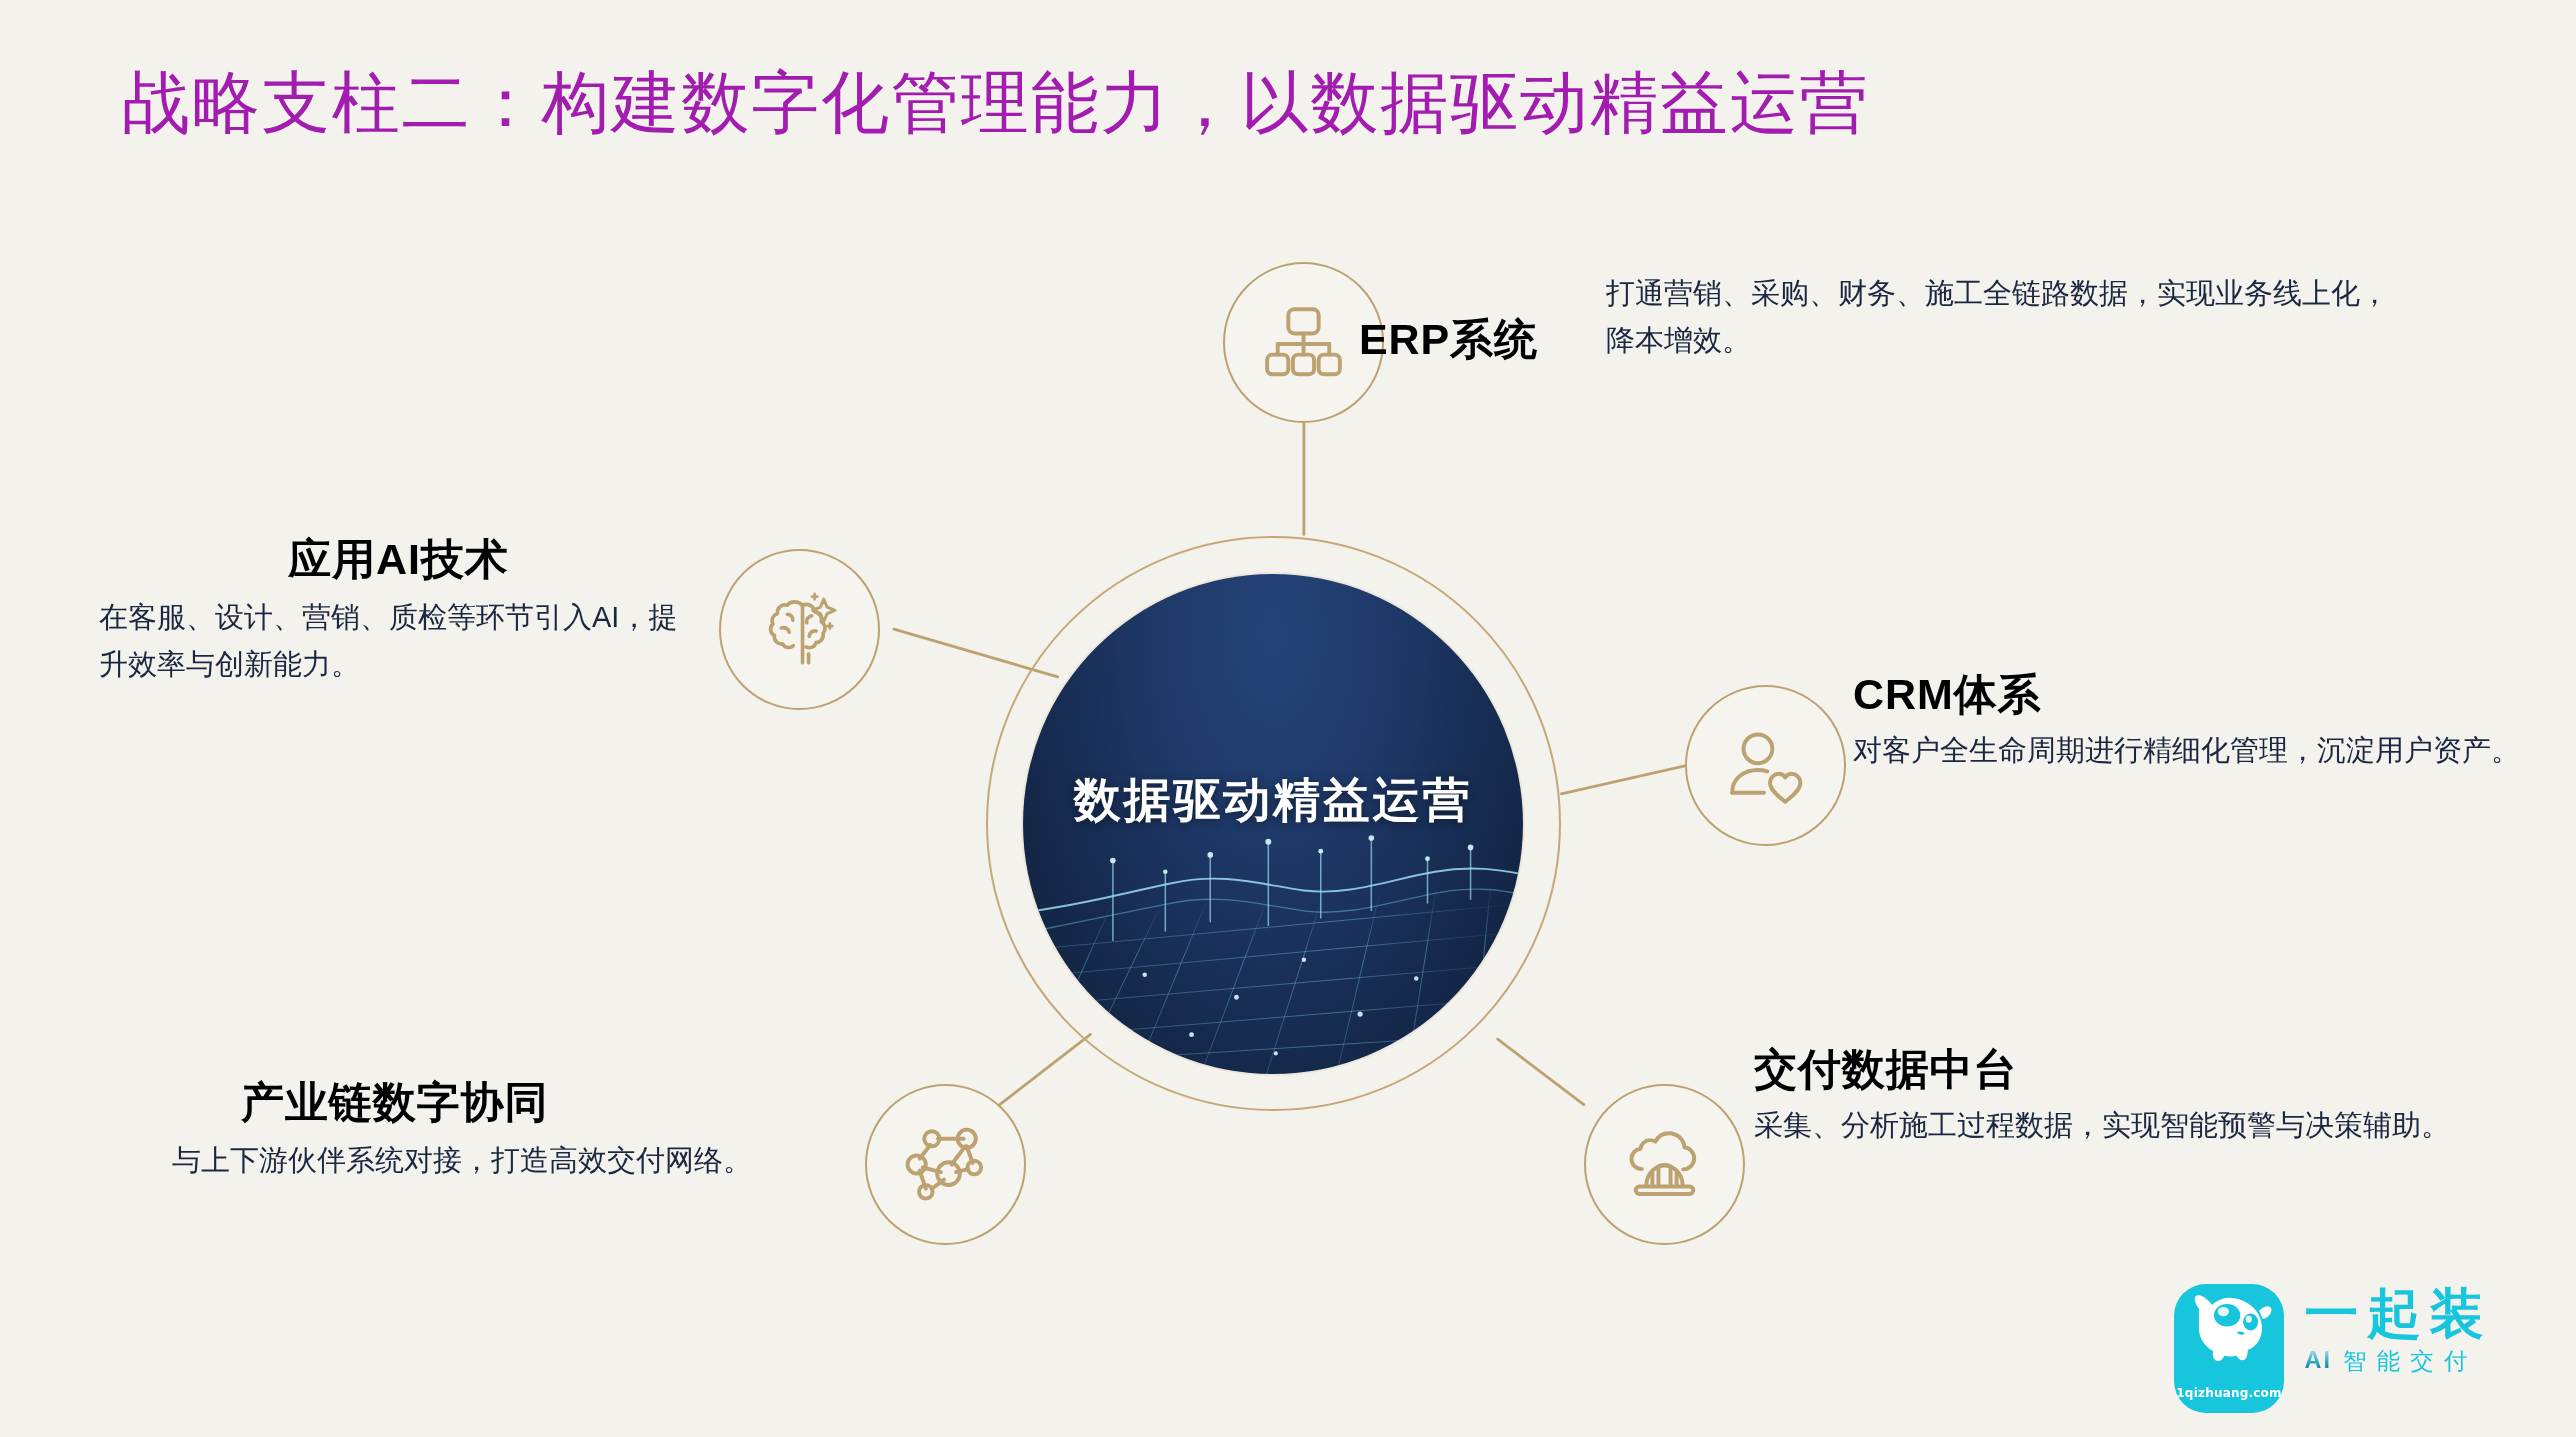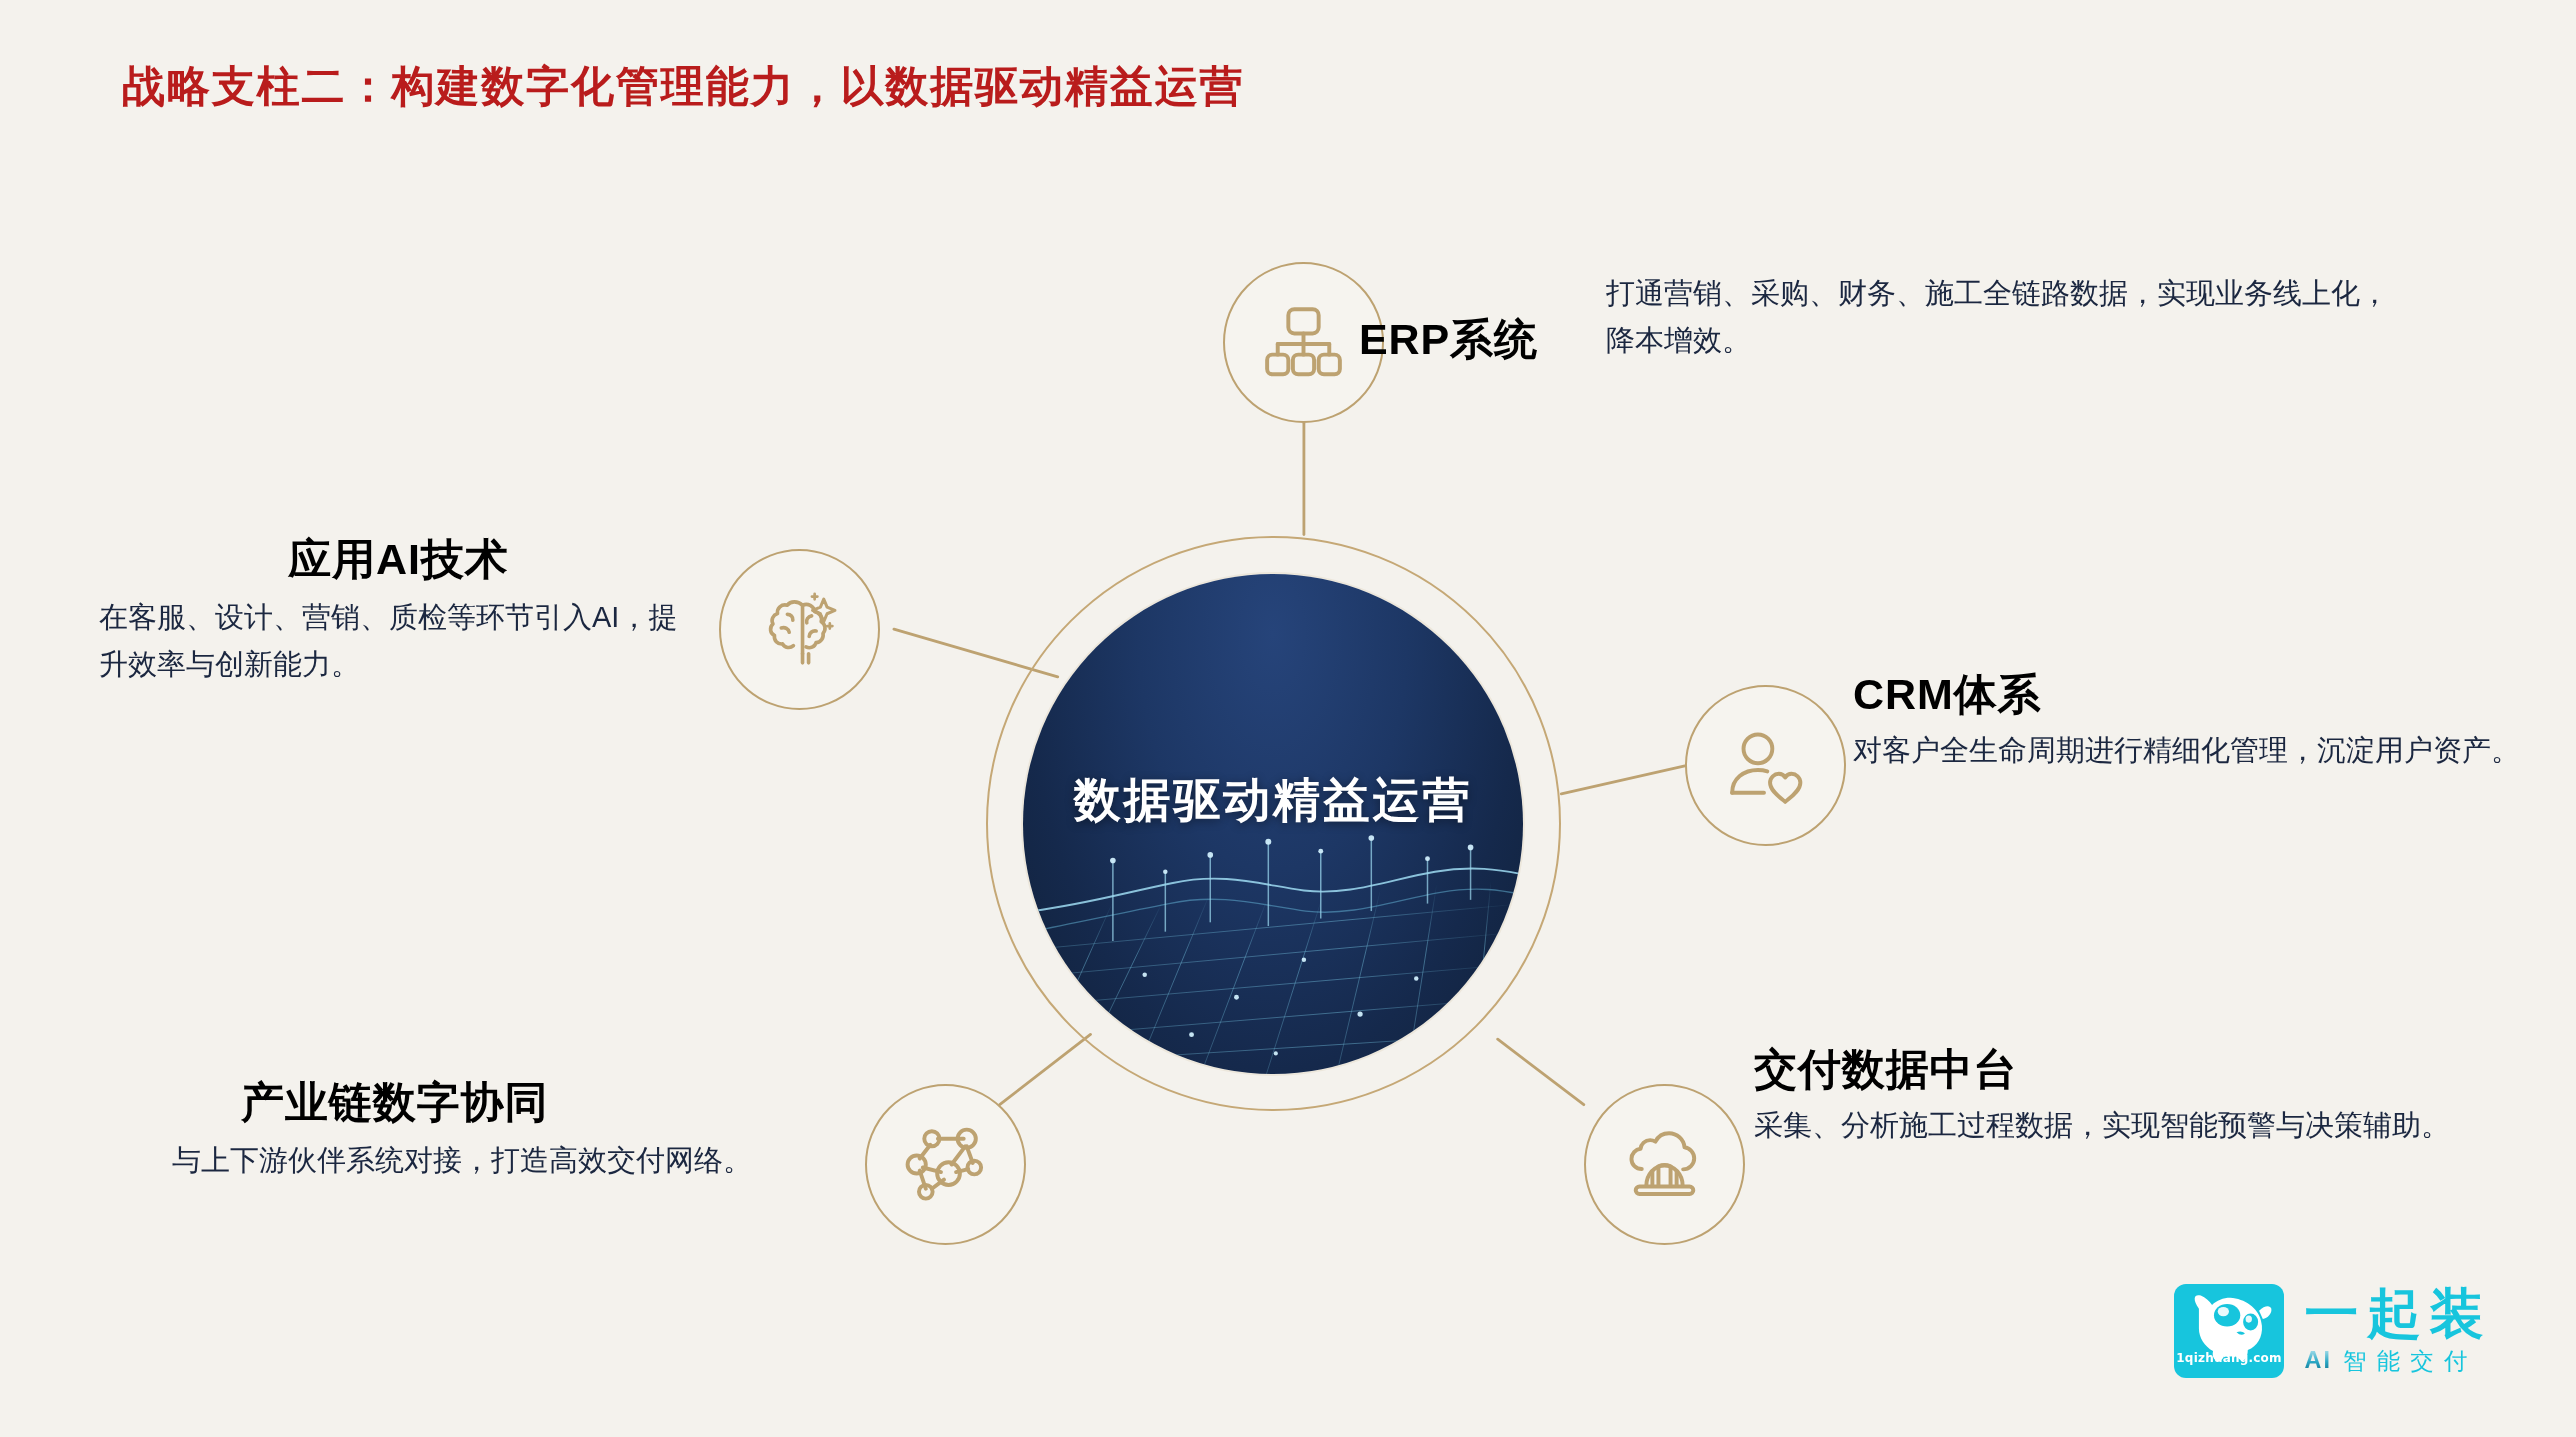--- a/index.html
+++ b/index.html
@@ -9,23 +9,23 @@
     font-family:"Liberation Sans","DejaVu Sans",sans-serif;
     position:relative;
     overflow:hidden;
   }
   #stage { position:absolute; inset:0; }
 
   
   .title {
     position:absolute;
     left:122px; top:58px;
-    font-size:43px;
-    font-weight:bold;
-    color:#b91c1c;
+    font-size:68px;
+    font-weight:normal;
+    color:#a21caf;
     letter-spacing:1.9px;
     white-space:nowrap;
   }
 
   
   #wires { position:absolute; left:0; top:0; width:2576px; height:1438px; }
 
   
   .hub-ring {
     position:absolute;
@@ -98,22 +98,22 @@
 
   #chain-text  { left:172px;  top:1078px; width:655px; }
   #chain-text h3 { margin-left:69px; margin-bottom:9.4px; }
 
   #deliv-text  { left:1754px; top:1045px; width:721px; }
   #deliv-text h3 { margin-bottom:7.5px; }
 
   
   .logo { position:absolute; left:2174px; top:1284px; display:flex; align-items:flex-start; }
   .logo-mark {
-    width:110px; height:94px;
-    border-radius:12px;
+    width:110px; height:129px;
+    border-radius:32px;
     background:#17c5dd;
     position:relative;
     flex:0 0 auto;
   }
   .logo-mark svg { position:absolute; left:8.4px; top:3.7px; width:94px; height:81px; }
   .logo-domain {
     position:absolute; left:0; right:0; bottom:13px;
     text-align:center; color:#ffffff;
     font-size:12px; font-weight:bold; letter-spacing:0.2px;
     font-family:"DejaVu Sans",sans-serif;

